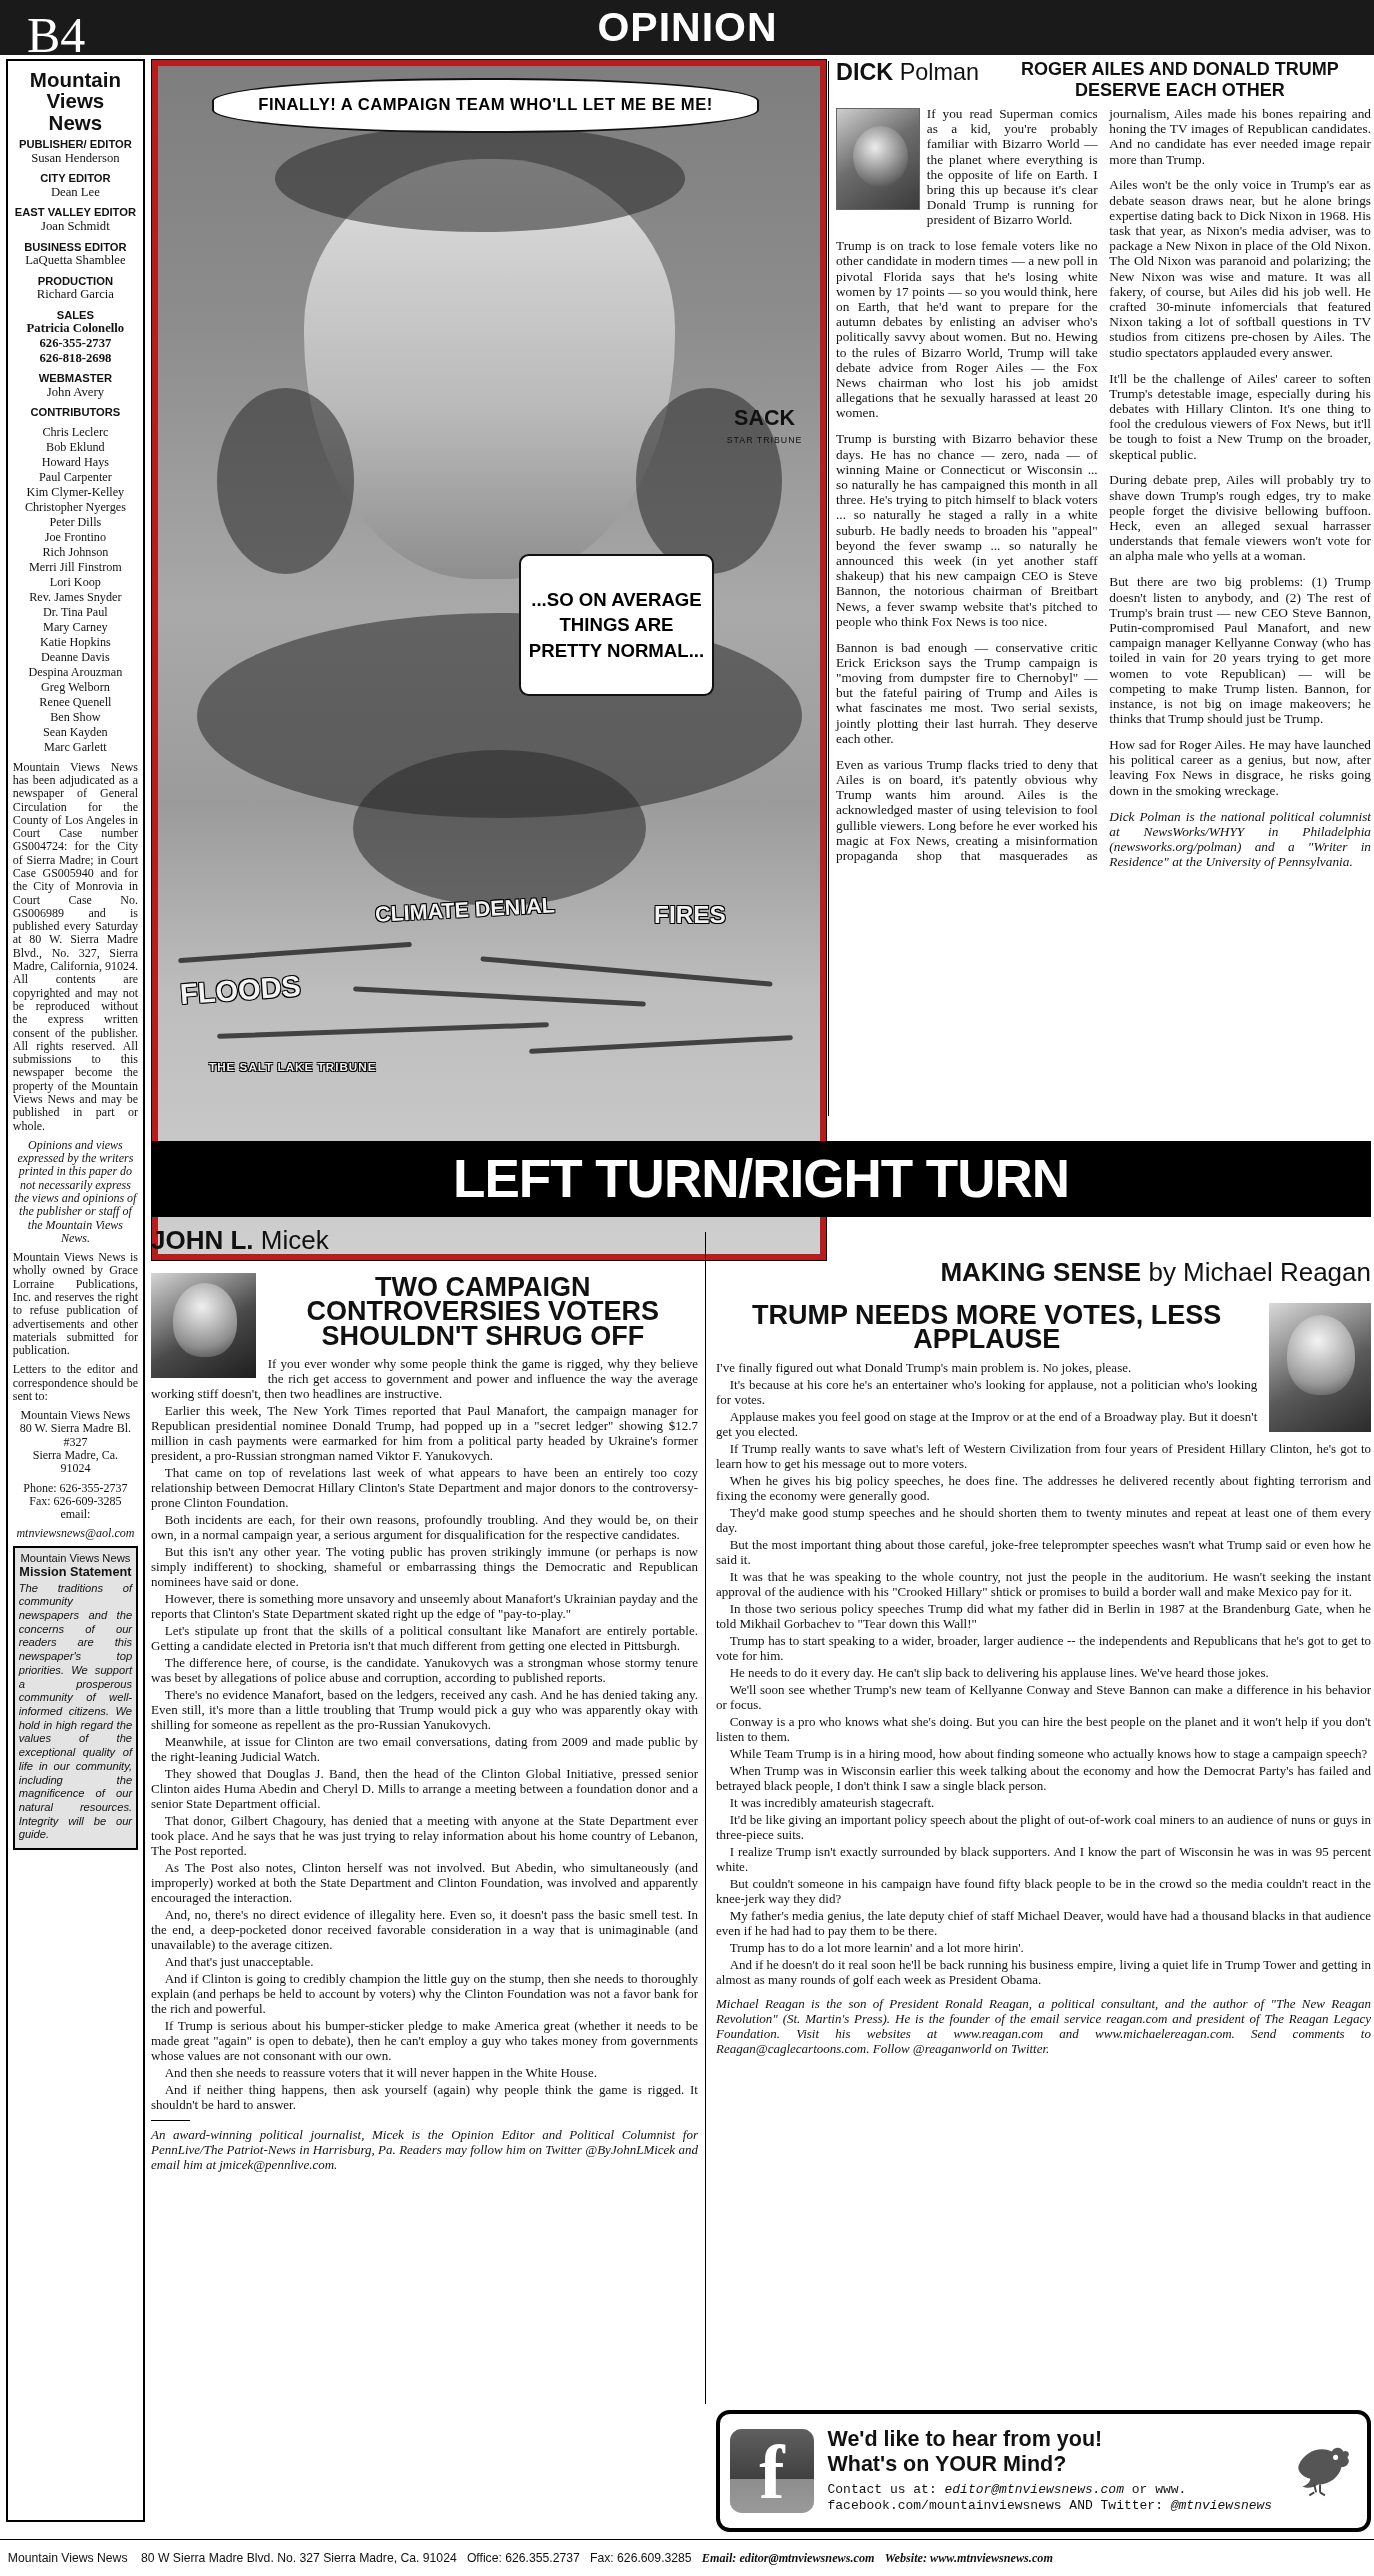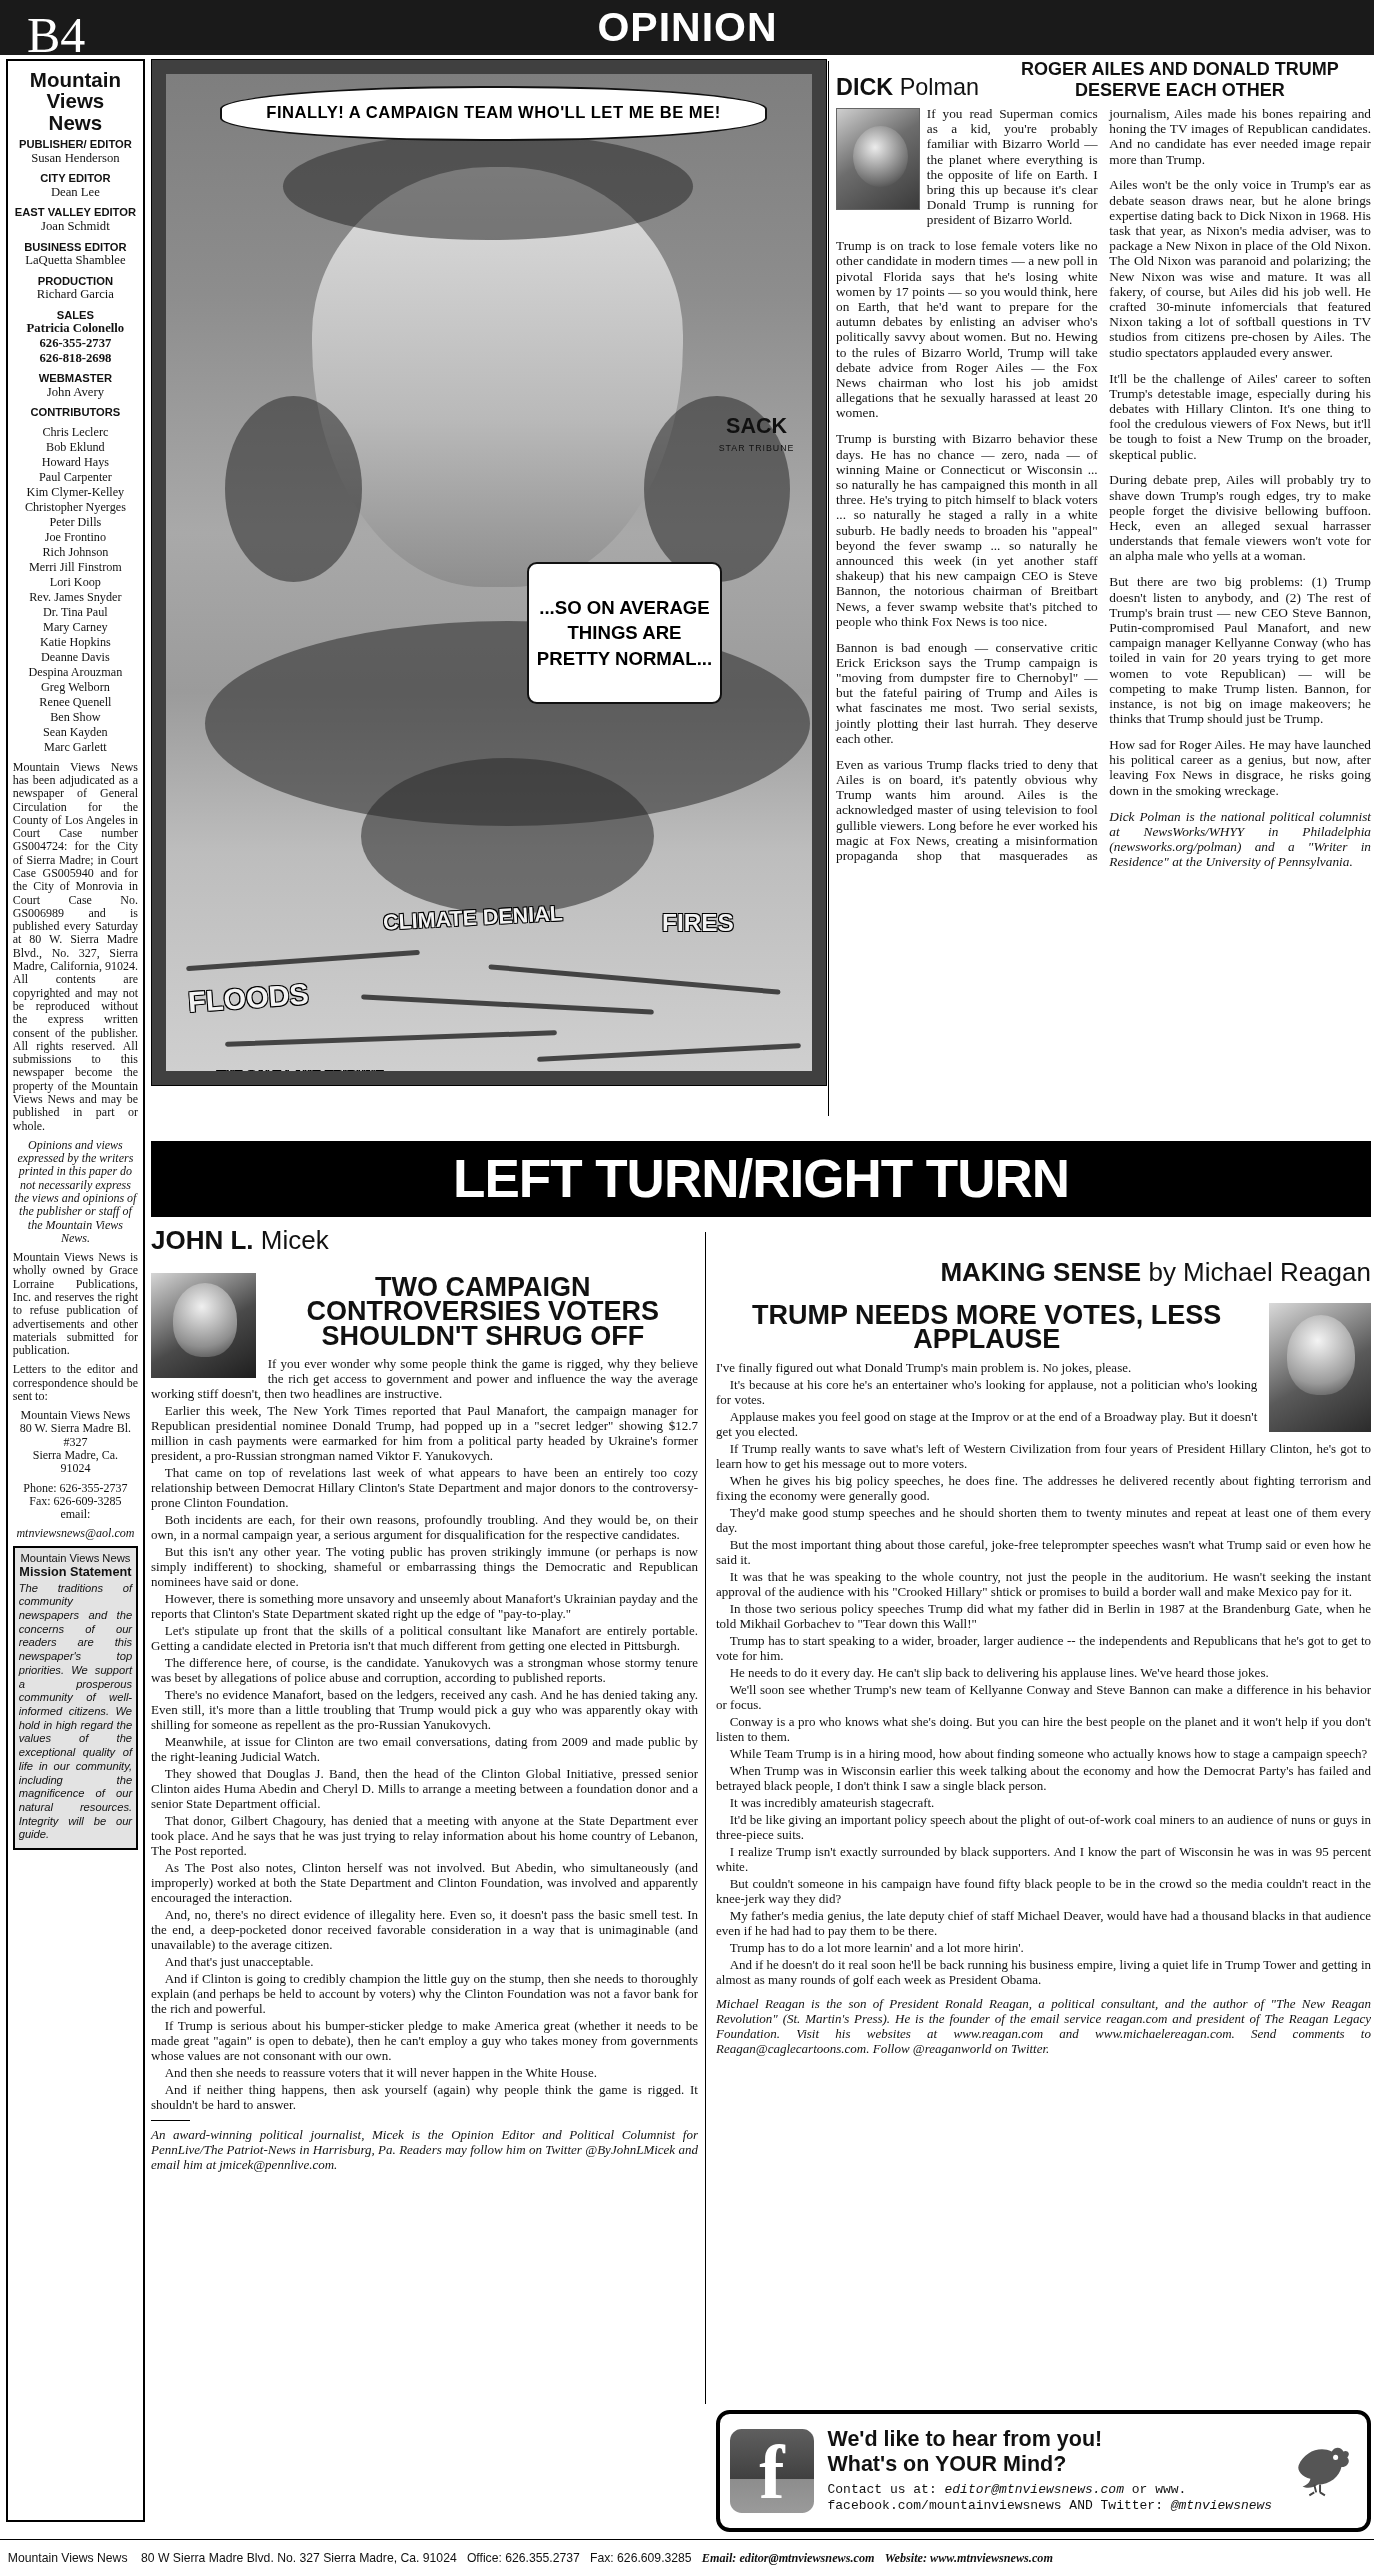--- a/index.html
+++ b/index.html
@@ -77,22 +77,22 @@
     font-weight:700; font-size:12.7px; line-height:14.6px; text-align:center;
     margin-bottom:2px;
   }
   .mission-body {
     font-family:"Liberation Sans", sans-serif;
     font-size:11.2px; line-height:13.7px; text-align:justify;font-style:italic;
   }
 
   
   .cartoonwrap {
-    position:absolute; left:151px; top:59px; width:676px; height:1027px;
-    border:1px solid #000; background:#404040; padding:14px;
+    position:absolute; left:151px; top:59px; width:676px; height:1202px;
+    border:1px solid #000; background:#b91c1c; padding:6px;
   }
   .cartoon {
     width:100%; height:100%;
     background:linear-gradient(180deg,#7e7e7e 0%, #8d8d8d 22%, #a9a9a9 46%, #9b9b9b 62%, #bdbdbd 78%, #cfcfcf 100%);
     position:relative; overflow:hidden;
   }
   .cart-bubble {
     position:absolute; background:#fff; color:#000;
     border:2.9px solid #111; border-radius:48%/42%;
     font-family:"Liberation Sans", sans-serif;
@@ -127,21 +127,21 @@
   .face {
     position:absolute; left:146px; top:93px; width:371px; height:420px;
     border-radius:48% 48% 46% 46%/40% 40% 58% 58%;
     background:linear-gradient(180deg,#dedede,#b9b9b9 60%,#8e8e8e);
   }
 
   
   .polman {
     position:absolute; left:836px; top:59px; width:535px; height:1062px;
   }
-  .byline-row { display:flex; align-items:flex-end; gap:9.8px; }
+  .byline-row { display:flex; align-items:flex-start; gap:9.8px; }
   .byline-name {
     font-family:"Liberation Sans", sans-serif; font-size:23.4px; line-height:26px;
     white-space:nowrap;
   }
   .byline-name b { font-weight:700; }
   .byline-name span { font-weight:400; }
   .col-head {
     font-family:"Liberation Sans", sans-serif; font-weight:700;
     font-size:18px; line-height:20.5px; text-align:center; flex:1;
   }

